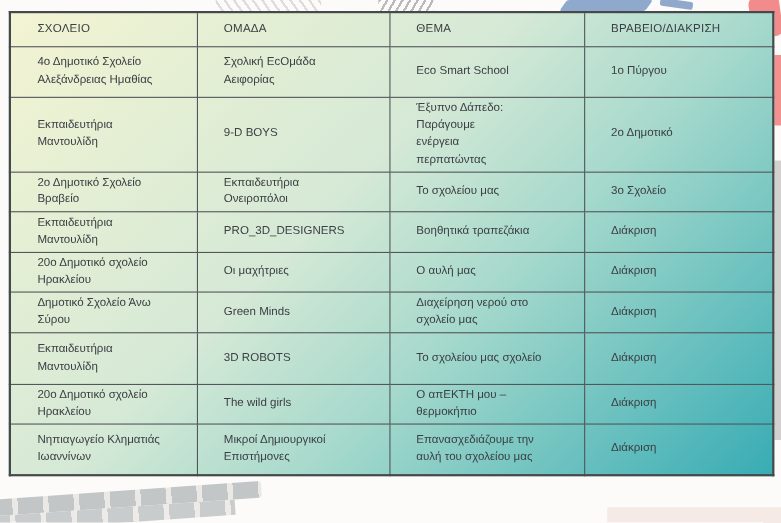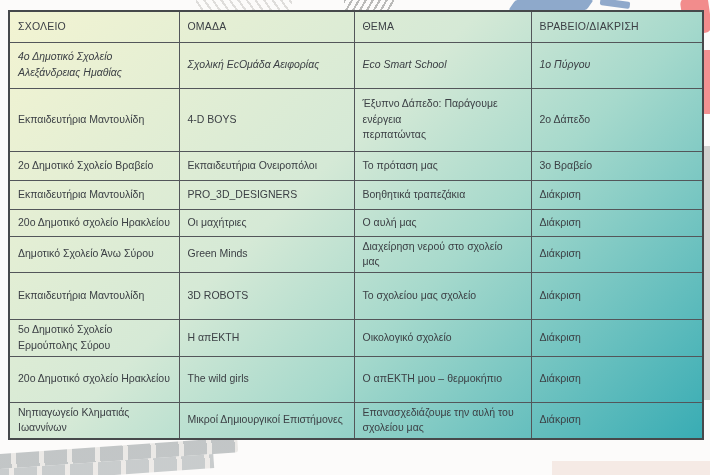--- a/index.html
+++ b/index.html
@@ -26,30 +26,30 @@
     background:repeating-linear-gradient(90deg,#c3c7c8 0 23px,#ece9e6 23px 28px);opacity:.9;}
   
   table.awards{
     position:absolute;left:8px;top:10px;width:694px;z-index:1;
     border-collapse:collapse;table-layout:fixed;
     background:linear-gradient(135deg,#f3f4d2 0%,#d5e9d6 42%,#a6d9cc 62%,#38acb4 100%);
     border:2px solid #46494b;
   }
   th,td{
     border:1px solid #53565a;
-    padding:2px 8px;
+    padding:2px 24px;
     font-size:10.5px;font-weight:400;color:#3c4045;
     vertical-align:middle;text-align:left;
     line-height:1.5;white-space:pre-line;
     overflow:hidden;
   }
   th{letter-spacing:.2px;}
   col.c1{width:170px;} col.c2{width:175px;} col.c3{width:177px;} col.c4{width:172px;}
   thead tr{height:31px;}
-  tbody tr:nth-child(1){height:46px;font-style:italic;}
+  tbody tr:nth-child(1){height:46px;}
   tbody tr:nth-child(2){height:63px;}
   tbody tr:nth-child(3){height:29px;}
   tbody tr:nth-child(4){height:29px;}
   tbody tr:nth-child(5){height:27px;}
   tbody tr:nth-child(6){height:28px;}
   tbody tr:nth-child(7){height:47px;}
   tbody tr:nth-child(8){height:30px;}
   tbody tr:nth-child(9){height:46px;}
   tbody tr:nth-child(10){height:29px;}
   tbody tr:nth-child(11){height:46px;}
@@ -85,31 +85,31 @@
   </thead>
   <tbody>
       <tr>
         <td>4ο Δημοτικό Σχολείο Αλεξάνδρειας Ημαθίας</td>
         <td>Σχολική ΕcΟμάδα Αειφορίας</td>
         <td>Eco Smart School</td>
         <td>1ο Πύργου</td>
       </tr>
       <tr>
         <td>Εκπαιδευτήρια Μαντουλίδη</td>
-        <td>4-D BOYS</td>
+        <td>9-D BOYS</td>
         <td>Έξυπνο Δάπεδο: Παράγουμε
 ενέργεια
 περπατώντας</td>
-        <td>2ο Δάπεδο</td>
+        <td>2ο Δημοτικό</td>
       </tr>
       <tr>
         <td>2ο Δημοτικό Σχολείο Βραβείο</td>
         <td>Εκπαιδευτήρια Ονειροπόλοι</td>
-        <td>Το πρόταση μας</td>
-        <td>3ο Βραβείο</td>
+        <td>Το σχολείου μας</td>
+        <td>3ο Σχολείο</td>
       </tr>
       <tr>
         <td>Εκπαιδευτήρια Μαντουλίδη</td>
         <td>PRO_3D_DESIGNERS</td>
         <td>Βοηθητικά τραπεζάκια</td>
         <td>Διάκριση</td>
       </tr>
       <tr>
         <td>20ο Δημοτικό σχολείο Ηρακλείου</td>
         <td>Οι μαχήτριες</td>
@@ -122,26 +122,20 @@
         <td>Διαχείρηση νερού στο σχολείο μας</td>
         <td>Διάκριση</td>
       </tr>
       <tr>
         <td>Εκπαιδευτήρια Μαντουλίδη</td>
         <td>3D ROBOTS</td>
         <td>Το σχολείου μας σχολείο</td>
         <td>Διάκριση</td>
       </tr>
       <tr>
-        <td>5ο Δημοτικό Σχολείο Ερμούπολης Σύρου</td>
-        <td>Η απΕΚΤΗ</td>
-        <td>Οικολογικό σχολείο</td>
-        <td>Διάκριση</td>
-      </tr>
-      <tr>
         <td>20ο Δημοτικό σχολείο Ηρακλείου</td>
         <td>The wild girls</td>
         <td>Ο απΕΚΤΗ μου – θερμοκήπιο</td>
         <td>Διάκριση</td>
       </tr>
       <tr>
         <td>Νηπιαγωγείο Κληματιάς Ιωαννίνων</td>
         <td>Μικροί Δημιουργικοί Επιστήμονες</td>
         <td>Επανασχεδιάζουμε την αυλή του σχολείου μας</td>
         <td>Διάκριση</td>

